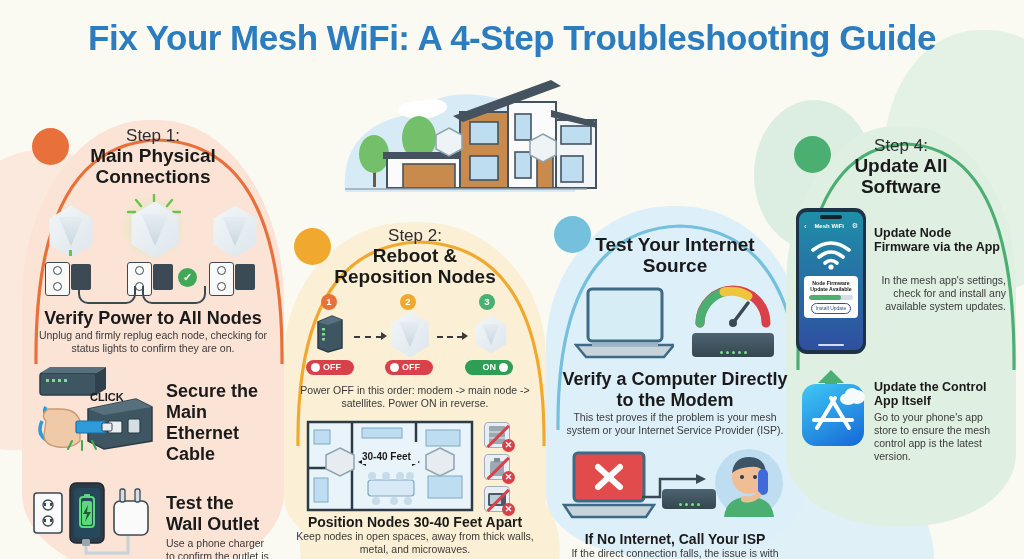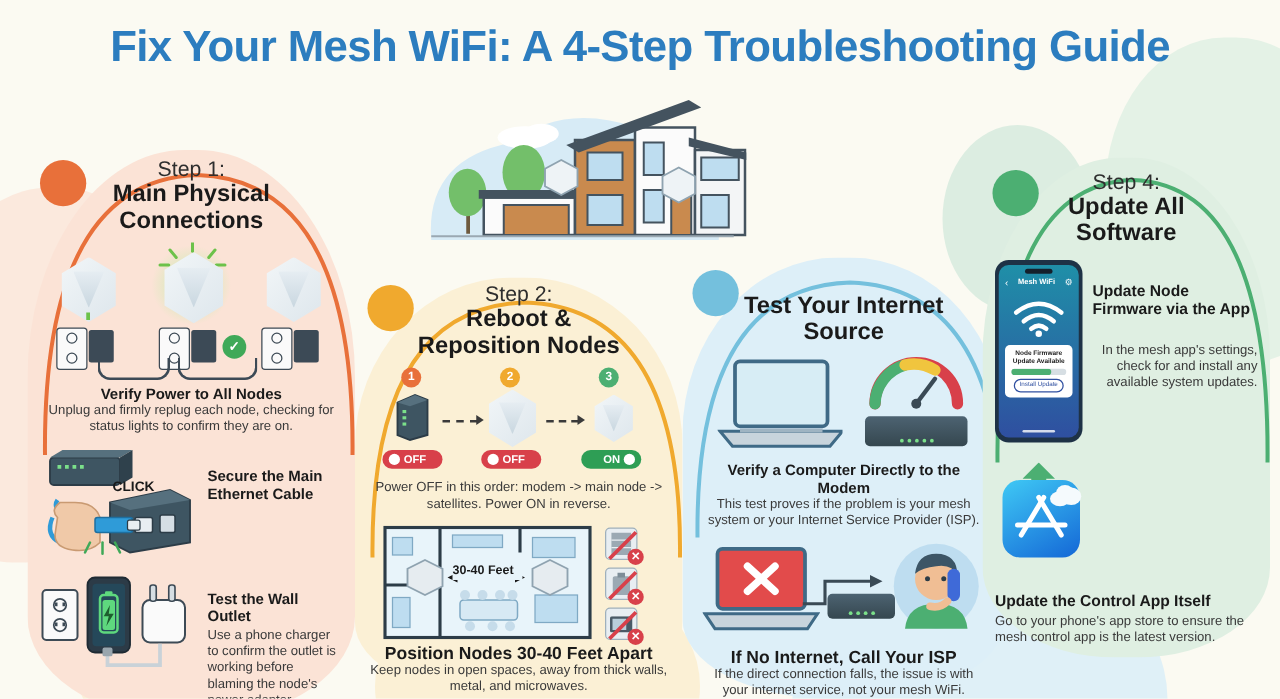--- a/index.html
+++ b/index.html
@@ -52,21 +52,21 @@
   }
   .step-head {
     position: relative; z-index: 5;
     text-align: center;
     padding-top: 8px;
     line-height: 1.12;
   }
   .step-num { font-size: 17px; color: #2E2E2E; font-weight: normal; }
   .step-name { font-size: 19px; color: #1A1A1A; font-weight: bold; }
 
-  .item-title { font-size: 12px; font-weight: bold; color: #1A1A1A; }
+  .item-title { font-size: 18px; font-weight: bold; color: #1A1A1A; }
   .item-desc { font-size: 10.5px; color: #3A3A3A; line-height: 1.25; }
   .center { text-align: center; }
 
   
   .hexnode {
     position: relative;
     background: linear-gradient(135deg,#F2F6F8 0%,#DDE6EC 100%);
     clip-path: polygon(50% 0%, 95% 25%, 95% 75%, 50% 100%, 5% 75%, 5% 25%);
     border-radius: 4px;
   }
@@ -559,21 +559,21 @@
           </div>
           <div style="position:absolute;left:50%;bottom:4px;transform:translateX(-50%);width:26px;height:2px;border-radius:1px;background:#fff;opacity:.8;"></div>
         </div>
       </div>
       <div style="padding-top:18px;">
         <div class="item-title" style="font-size:12.5px;">Update Node Firmware via the App</div>
         <div class="item-desc" style="margin-top:20px;text-align:right;">In the mesh app's settings, check for and install any available system updates.</div>
       </div>
     </div>
 
-    <div style="position:relative;z-index:5;display:flex;gap:8px;padding:0 10px;margin-top:16px;flex-direction:column;">
+    <div style="position:relative;z-index:5;display:flex;gap:8px;padding:0 10px;margin-top:16px;">
       <div style="position:relative;width:70px;height:86px;flex:none;">
         <svg style="position:absolute;left:22px;top:0;" width="26" height="26">
           <polygon points="13,0 26,13 19,13 19,24 7,24 7,13 0,13" fill="#4CAF72"></polygon>
         </svg>
         <div class="appstore" style="position:absolute;left:6px;top:14px;width:62px;height:62px;">
           <svg width="62" height="62" viewBox="0 0 62 62">
             <g stroke="#fff" stroke-width="4" stroke-linecap="round" fill="none">
               <line x1="15" y1="44" x2="33" y2="14"></line>
                 <line x1="47" y1="44" x2="29" y2="14"></line>
                 <line x1="12" y1="36" x2="50" y2="36"></line>

